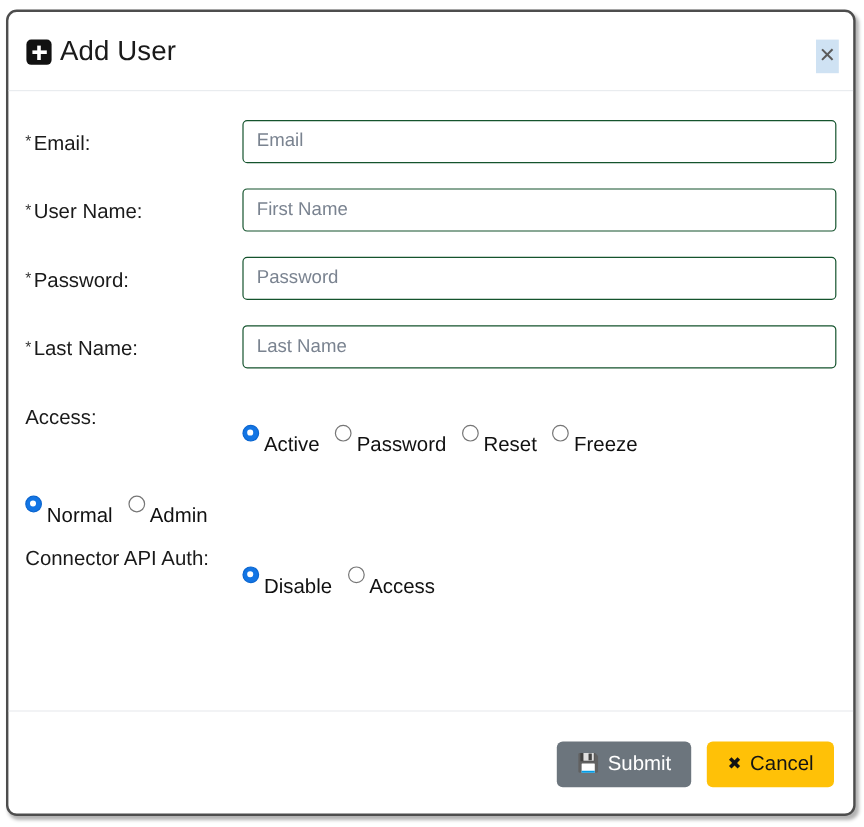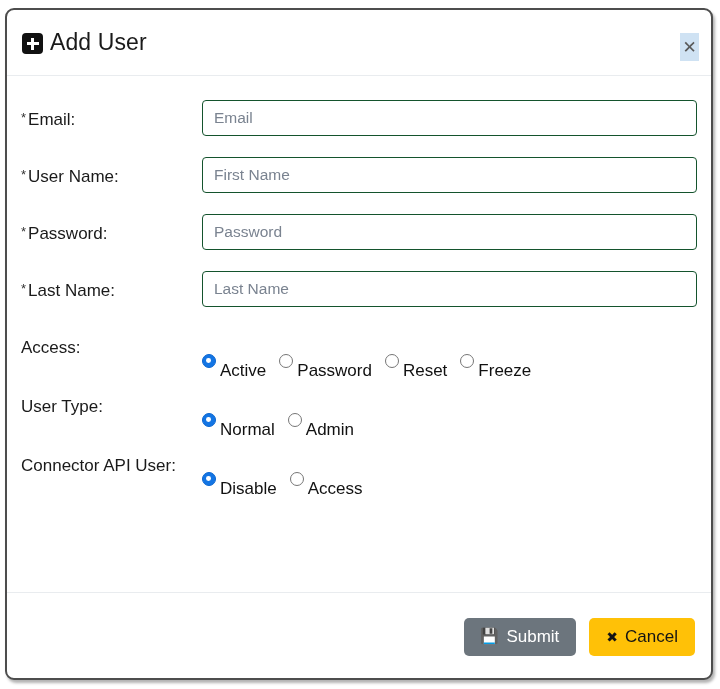--- a/index.html
+++ b/index.html
@@ -263,37 +263,36 @@
             </label>
             <label class="radio-item">
               <span class="radio-dot"></span>
               <span class="radio-label">Freeze</span>
             </label>
           </div>
         </div>
       </div>
 
       <div class="form-row radio-row">
-        <div class="lbl">User Type:</div>
         <div class="field">
           <div class="radio-group">
             <label class="radio-item">
               <span class="radio-dot on"></span>
               <span class="radio-label">Normal</span>
             </label>
             <label class="radio-item">
               <span class="radio-dot"></span>
               <span class="radio-label">Admin</span>
             </label>
           </div>
         </div>
       </div>
 
       <div class="form-row radio-row">
-        <div class="lbl">Connector API User:</div>
+        <div class="lbl">Connector API Auth:</div>
         <div class="field">
           <div class="radio-group">
             <label class="radio-item">
               <span class="radio-dot on"></span>
               <span class="radio-label">Disable</span>
             </label>
             <label class="radio-item">
               <span class="radio-dot"></span>
               <span class="radio-label">Access</span>
             </label>

